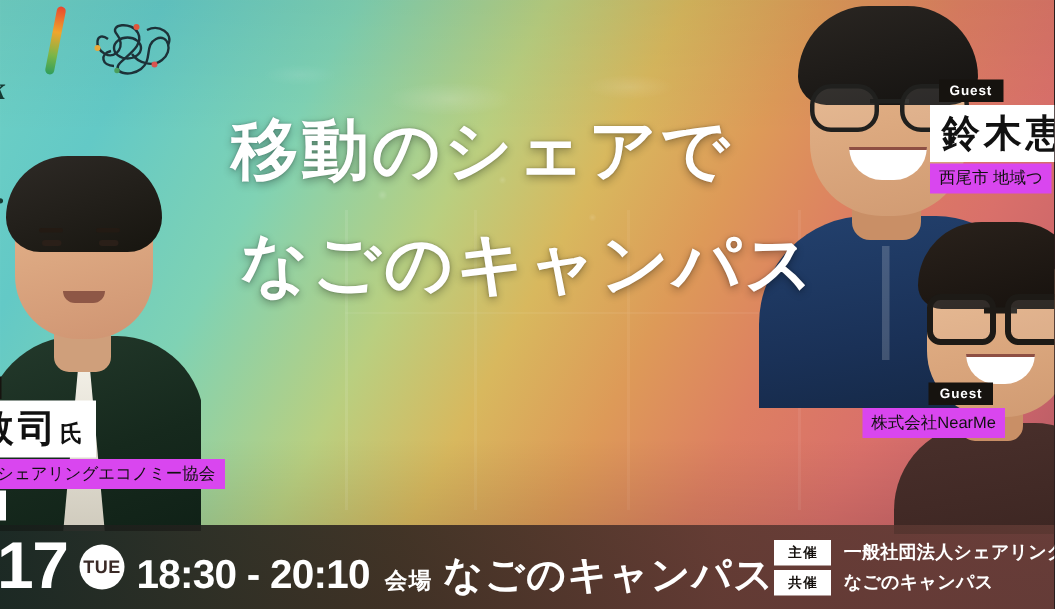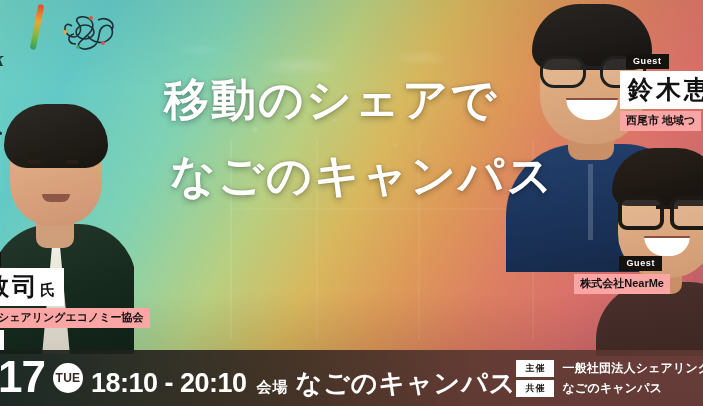--- a/index.html
+++ b/index.html
@@ -158,21 +158,21 @@
     transform:rotate(11deg);border-radius:3px;
   }
   #se-logo{position:absolute;left:58px;top:8px;width:160px;height:52px;}
   #se-logo svg{position:absolute;left:0;top:2px;}
   #se-logo .se-text{position:absolute;left:68px;top:4px;color:#1b2c33;}
   #se-logo .se-l1,#se-logo .se-l2{font-weight:800;font-size:15px;line-height:16px;letter-spacing:1.6px;}
   #se-logo .se-l3{font-weight:700;font-size:7px;letter-spacing:2.1px;margin-top:3px;}
 
   
   #title{
-    position:absolute;left:92px;top:62px;width:470px;
+    position:absolute;left:82px;top:62px;width:470px;
     color:#ffffff;font-weight:700;
     text-shadow:0 2px 6px rgba(0,0,0,.32), 0 0 2px rgba(0,0,0,.25);
   }
   #title .tline{font-size:45px;line-height:76px;letter-spacing:2px;white-space:nowrap;}
   #title .t1{margin-left:72px;}
   #title .t2{margin-left:12px;}
   #title .t3{margin-left:78px;}
 
   
   .plate{position:absolute;}
@@ -181,22 +181,22 @@
     font-size:9px;font-weight:700;letter-spacing:.6px;
     padding:2px 7px 3px;
   }
   .nameline{
     display:inline-block;background:#ffffff;color:#111;
     font-weight:700;padding:2px 8px 3px;white-space:nowrap;
   }
   .nameline .big{font-size:25px;letter-spacing:3px;}
   .nameline .suffix{font-size:15px;letter-spacing:1px;}
   .affil{
-    display:inline-block;background:#fca5a5;color:#111;
-    font-size:11px;font-weight:700;letter-spacing:0;padding:2px 6px 3px;white-space:nowrap;
+    display:inline-block;background:#d946ef;color:#111;
+    font-size:11px;font-weight:400;letter-spacing:0;padding:2px 6px 3px;white-space:nowrap;
   }
   .affil2{
     display:inline-block;background:#ffffff;color:#111;
     font-size:11px;font-weight:700;padding:2px 6px 3px;white-space:nowrap;
   }
 
   #plate-mod{left:-52px;top:248px;}
   #plate-mod .r1{margin-left:10px;}
   #plate-mod .r2{margin-top:1px;}
   #plate-mod .r3{margin-top:1px;}
@@ -347,21 +347,21 @@
     <div class="r3">
       <span class="affil">株式会社NearMe</span>
     </div>
   </div>
 
   <div id="bottom-bar">
     <div id="bb-left">
       <span class="bb-month"></span>
       <span class="bb-day">17</span>
       <span class="bb-dow">TUE</span>
-      <span class="bb-time">18:10 - 20:10</span>
+      <span class="bb-time">18:30 - 20:10</span>
       <span class="bb-venue-label">会場</span>
       <span class="bb-venue">なごのキャンパス</span>
     </div>
     <div id="bb-right">
       <div class="org-row">
         <span class="org-tag">主催</span>
         <span class="org-name">一般社団法人シェアリングエコ</span>
       </div>
       <div class="org-row">
         <span class="org-tag">共催</span>

